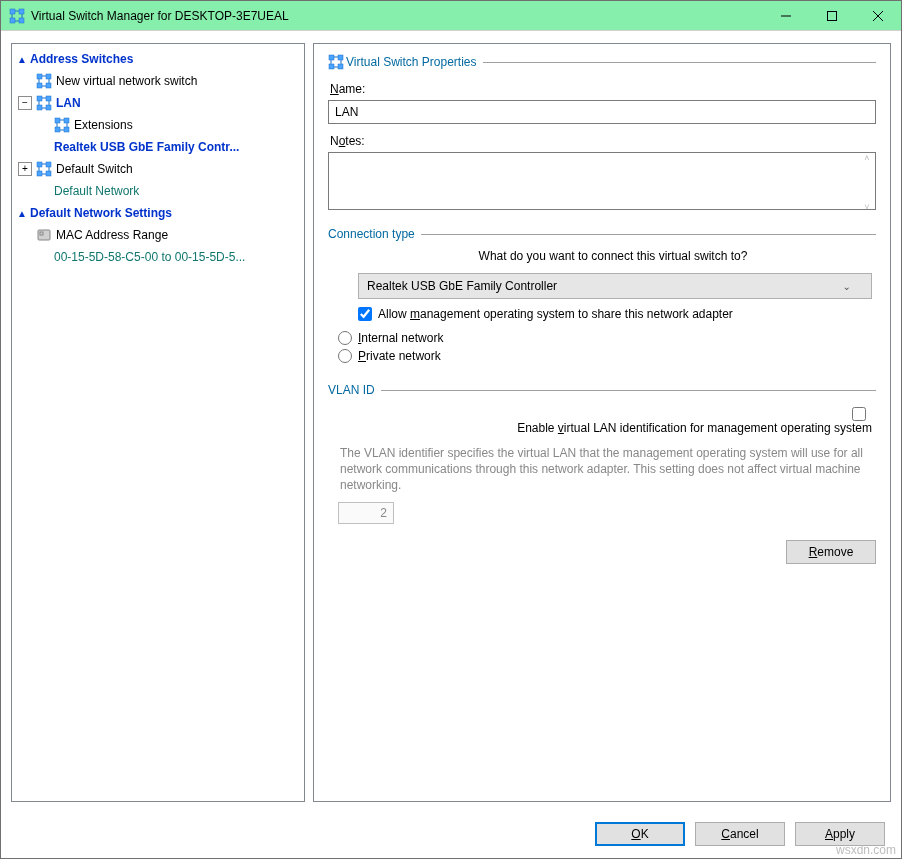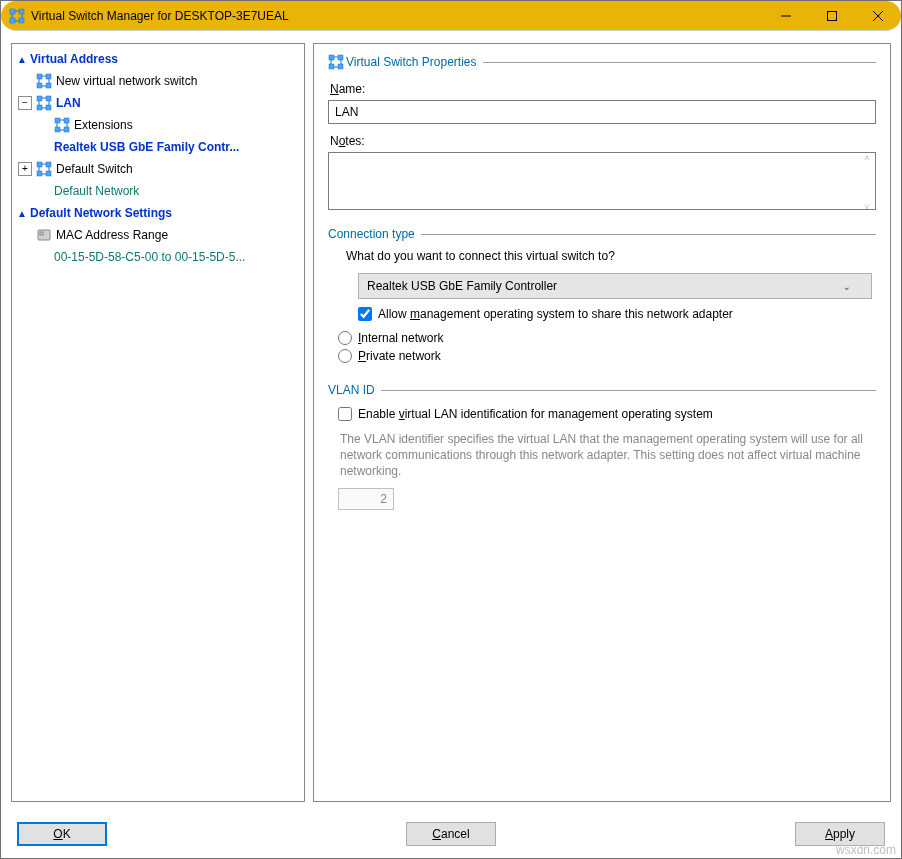--- a/index.html
+++ b/index.html
@@ -8,21 +8,21 @@
     font-family: "Segoe UI", Tahoma, sans-serif;
     font-size: 12px;
     color: #000;
     background: #fff;
     width: 902px;
     height: 859px;
     overflow: hidden;
     position: relative;
   }
   .window { display:flex; flex-direction:column; width:902px; height:859px; border:1px solid #707070; background:#fff; }
-  .titlebar { height:30px; display:flex; align-items:center; background:#eab308; border-bottom:1px solid #d0d0d0;border-radius:15px; }
+  .titlebar { height:30px; display:flex; align-items:center; background:#86efac; border-bottom:1px solid #d0d0d0; }
   .titlebar-icon { width:16px; height:16px; margin:0 6px 0 8px; }
   .titlebar-text { flex:1; font-size:12px; }
   .win-controls { display:flex; }
   .win-btn { width:46px; height:30px; display:flex; align-items:center; justify-content:center; color:#000; }
 
   .content { flex:1; display:flex; padding:12px 10px 8px 10px; gap:8px; background:#fff; overflow:hidden; }
   .left-pane { width:294px; border:1px solid #828790; background:#fff; overflow:hidden; }
   .right-pane { flex:1; border:1px solid #828790; background:#fff; display:flex; flex-direction:column; padding:10px 14px; overflow:hidden; }
 
   .tree { padding:4px 2px; }
@@ -43,36 +43,36 @@
 
   .field-label { margin:4px 0 4px 2px; }
   .text-input { width:100%; height:24px; border:1px solid #7a7a7a; padding:2px 6px; font:inherit; }
   .textarea-wrap { position:relative; }
   .notes-area { width:100%; height:58px; border:1px solid #7a7a7a; resize:none; font:inherit; padding:4px 18px 4px 6px; }
   .scroll-stub { position:absolute; right:1px; top:1px; bottom:1px; width:16px; display:flex; flex-direction:column; justify-content:space-between; }
   .scroll-stub span { color:#bbb; font-size:9px; text-align:center; }
 
   .group { margin-top:14px; }
   .group-inner { padding:6px 4px 2px 10px; }
-  .question { margin:2px 0 10px 8px; }
+  .question { margin:2px 0 10px 16px;text-align:center; }
   .radio-row { display:flex; align-items:center; margin:4px 0; }
   .radio-row input[type=radio] { margin:0 6px 0 0; width:14px; height:14px; }
   .select { margin:6px 0 8px 20px; width:calc(100% - 20px); height:26px; border:1px solid #b0b0b0; background:#e6e6e6; padding:0 20px 0 8px; display:flex; align-items:center; justify-content:space-between; color:#000;}
   .select .caret { color:#555; font-size:10px;}
   .check-row { display:flex; align-items:flex-end; margin:4px 0 4px 20px; }
-  .check-row.top { margin-left:0; }
+  .check-row.top { margin-left:0;flex-direction:column; }
   .check-row input[type=checkbox] { margin:0 6px 0 0; width:14px; height:14px; }
 
   .vlan-desc { color:#888; margin:10px 2px 8px 2px; line-height:1.35; }
   .vlan-num { width:56px; height:22px; border:1px solid #c0c0c0; background:#fafafa; color:#888; text-align:right; padding:2px 6px; font:inherit; }
 
   .right-footer { display:flex; justify-content:flex-end; margin-top:14px; }
   .btn { min-width:90px; height:24px; border:1px solid #adadad; background:#e1e1e1; font:inherit; padding:0 14px; cursor:default; }
 
-  .bottom-bar { height:48px; display:flex; align-items:center; justify-content:space-between; padding:0 16px; gap:10px; background:#fff; border-top:0px solid transparent;}
+  .bottom-bar { height:48px; display:flex; align-items:center; justify-content:flex-end; padding:0 16px; gap:10px; background:#fff; border-top:0px solid transparent;}
   .btn-default { border:2px solid #0078d7; }
 
   .u { text-decoration:underline; }
 
   .watermark { position:absolute; right:6px; bottom:2px; color:#bdbdbd; font-size:12px; }
 
   
   .sw-icon rect { fill:#4aa3ff; stroke:#1b6fc7; stroke-width:0.5; }
   .sw-icon line { stroke:#1b6fc7; stroke-width:1; }
   .nic-icon rect { fill:#d0d0d0; stroke:#888; }
@@ -114,21 +114,21 @@
     </div>
   </div>
 
   <div class="content">
 
     <div class="left-pane">
       <div class="tree">
 
         <div class="tree-header">
           <span class="chev">▲</span>
-          <span>Virtual Address</span>
+          <span>Address Switches</span>
         </div>
 
         <div class="tree-row indent1">
           <svg class="ico sw-icon" viewBox="0 0 16 16">
               <rect x="1" y="1" width="5" height="5"></rect>
               <rect x="10" y="1" width="5" height="5"></rect>
               <rect x="1" y="10" width="5" height="5"></rect>
               <rect x="10" y="10" width="5" height="5"></rect>
               <line x1="6" y1="3" x2="10" y2="3"></line>
               <line x1="3" y1="6" x2="3" y2="10"></line>
@@ -273,20 +273,23 @@
         <div class="group-inner">
           <label class="check-row top">
             <input type="checkbox" style="">
             <span>Enable <span class="u">v</span>irtual LAN identification for management operating system</span>
           </label>
           <div class="vlan-desc">The VLAN identifier specifies the virtual LAN that the management operating system will use for all network communications through this network adapter. This setting does not affect virtual machine networking.</div>
           <input class="vlan-num" type="text" disabled="" value="2" style="">
         </div>
       </div>
 
+      <div class="right-footer">
+        <button class="btn"><span class="u">R</span>emove</button>
+      </div>
 
     </div>
   </div>
 
   <div class="bottom-bar">
     <button class="btn btn-default"><span class="u">O</span>K</button>
     <button class="btn"><span class="u">C</span>ancel</button>
     <button class="btn"><span class="u">A</span>pply</button>
   </div>
 

